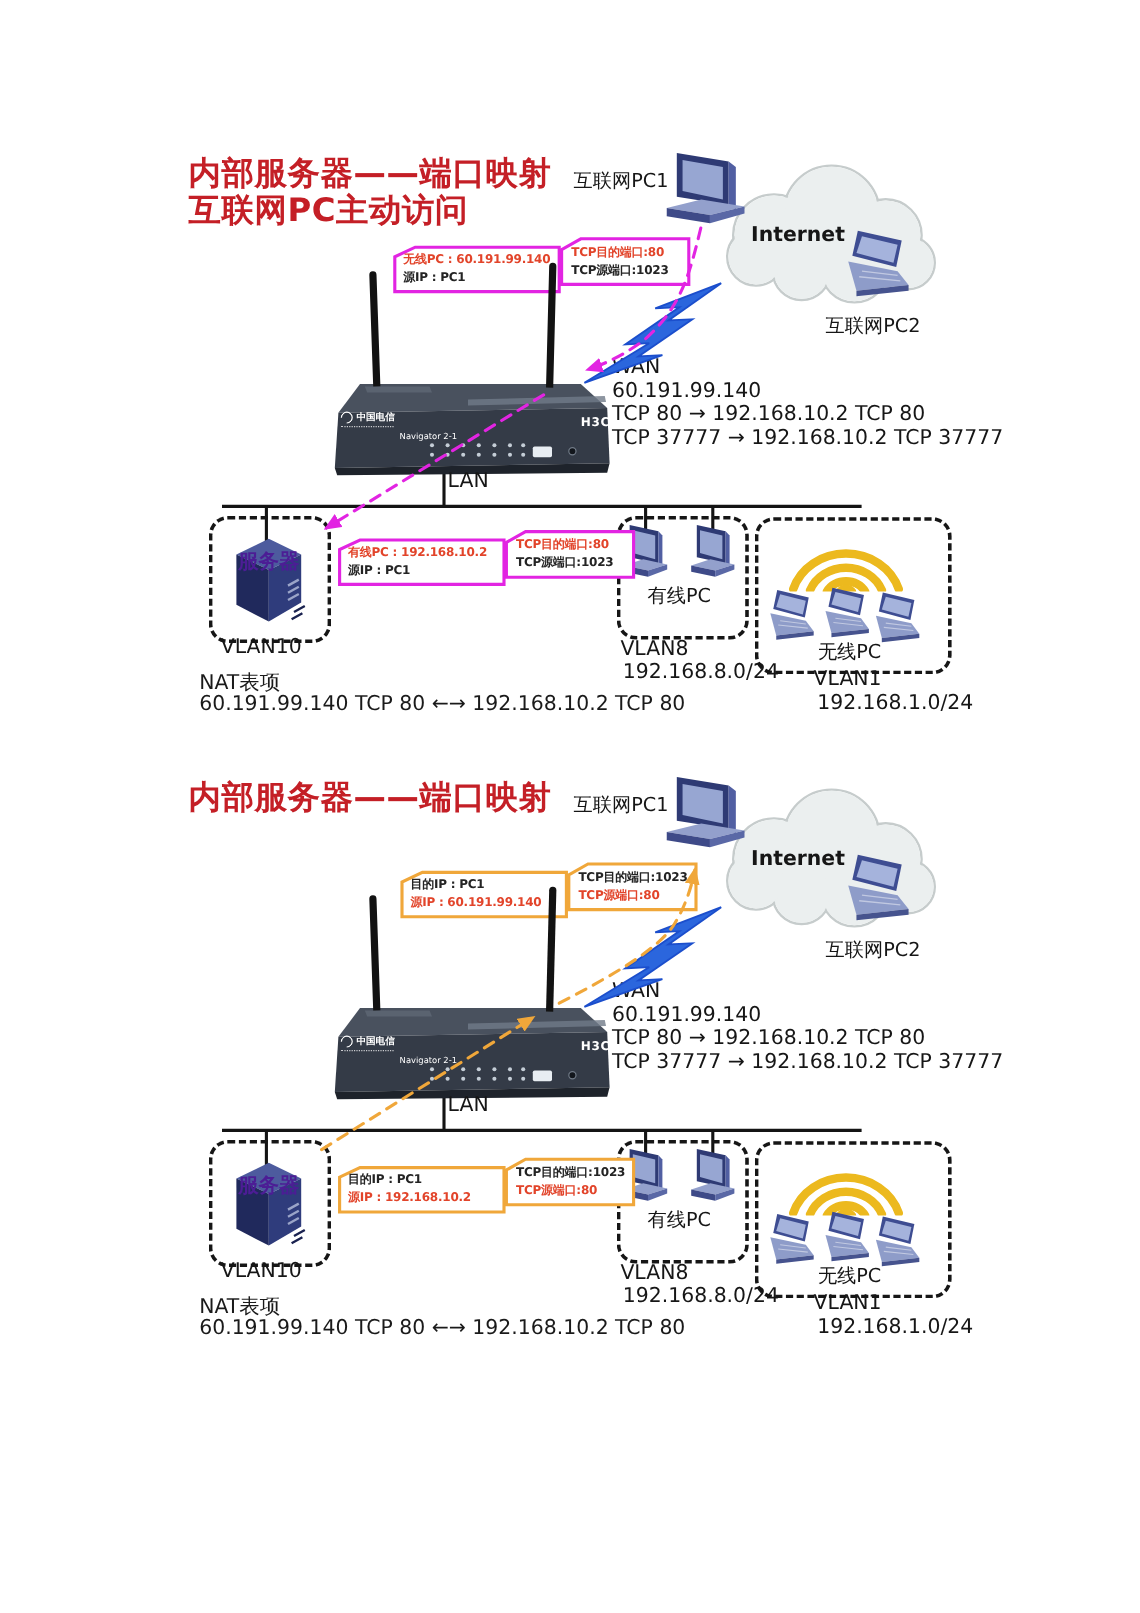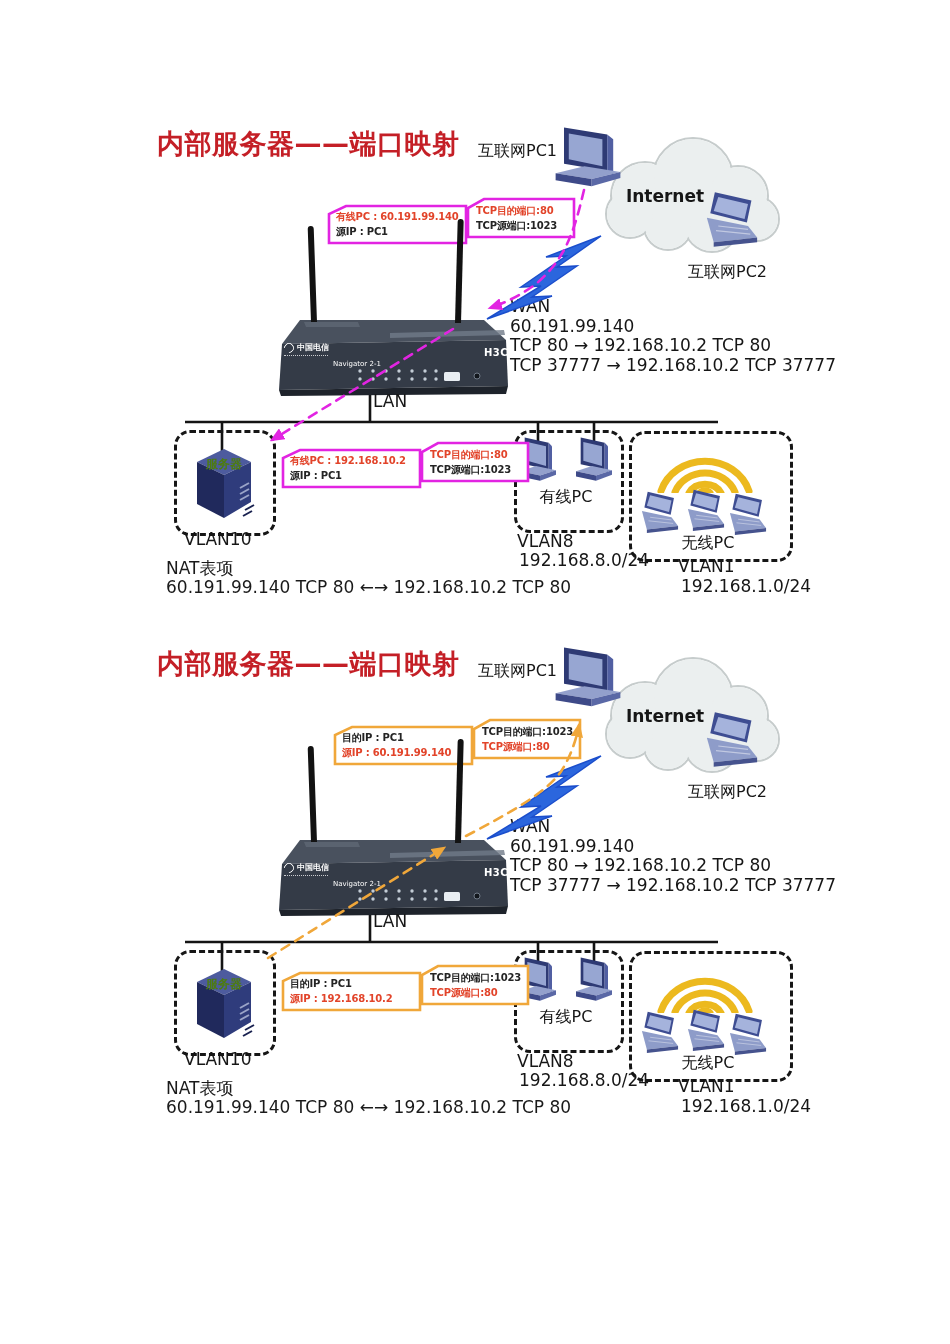--- a/index.html
+++ b/index.html
@@ -31,21 +31,21 @@
   .t-red{color:var(--c-packet_red);} .t-dk{color:#242424;}
   .router{position:absolute;left:274px;top:314px;width:240px;height:84px;z-index:2;}
   .router .ov{position:absolute;color:#fff;white-space:nowrap;z-index:2;}
   .r-brand{left:10px;top:28px;font-size:8px;font-weight:700;display:flex;gap:3px;align-items:center;}
   .r-dial{display:inline-block;width:8px;height:8px;border:1.5px solid #fff;
           border-radius:50%;border-bottom-color:transparent;transform:rotate(45deg);}
   .r-dots{left:10px;top:41px;width:44px;border-top:1px dotted rgba(255,255,255,.75);}
   .r-model{left:59px;top:46px;font-size:7px;color:#b8c0ca;}
   .r-logo{left:210px;top:33px;font-size:10px;font-weight:700;color:#e4e9ee;letter-spacing:.5px;}
   .ant{position:absolute;width:6px;background:#121212;border-radius:3px 3px 0 0;z-index:5;}
-  .srv-lbl{position:absolute;color:#4d7c0f;font-size:12px;font-weight:700;z-index:3;}
+  .srv-lbl{position:absolute;color:#4c1d95;font-size:17px;font-weight:700;z-index:3;}
   .nat-t{position:absolute;font-size:17px;z-index:3;white-space:nowrap;}
 </style>
 </head>
 <body>
 
 <svg width="0" height="0" style="position:absolute">
   <defs>
     <symbol id="sym-desktop" viewBox="0 0 60 58">
       <polygon points="10,3 46,9 46,40 10,34" fill="#2e3a74"></polygon>
       <polygon points="14,8 42,13 42,36 14,30" fill="#97a6d2"></polygon>
@@ -129,38 +129,39 @@
     <g stroke="var(--c-line_black)" stroke-width="2.6">
       <path d="M370,392 V422"></path>
         <path d="M185,422 H718"></path>
       <path d="M222,422 V452"></path>
         <path d="M538,422 V446"></path>
         <path d="M594,422 V446"></path>
     </g>
   </svg>
 
   <div class="title" style="left:157px;top:126px">内部服务器——端口映射</div>
+  <div class="title" style="left:157px;top:157px">互联网PC主动访问</div>
 
   <div class="lbl" style="left:478px;top:141px">互联网PC1</div>
   <svg class="ic" style="left:552px;top:124px" width="72" height="68" viewBox="0 0 60 58" preserveAspectRatio="none">
       <use href="#sym-desktop"></use>
     </svg>
   <div class="lbl big bold ctr" style="left:610px;top:186px;width:110px">Internet</div>
   <svg class="ic" style="left:700px;top:190px" width="64" height="58" viewBox="0 0 56 50" preserveAspectRatio="none">
       <use href="#sym-laptop"></use>
     </svg>
   <div class="lbl" style="left:688px;top:262px">互联网PC2</div>
 
   <div class="callout m" style="left:326px;top:197px">
     <svg viewBox="0 0 250 48">
       <polygon points="20,9 140,9 140,46 3,46 3,17"></polygon>
       <polygon points="158,2 248,2 248,40 142,40 142,11"></polygon>
     </svg>
     <div class="cl">
-        <div class="t-red">有线PC : 60.191.99.140</div>
+        <div class="t-red">无线PC : 60.191.99.140</div>
         <div class="t-dk">源IP : PC1</div>
       </div>
     <div class="cr">
         <div class="t-red">TCP目的端口:80</div>
         <div class="t-dk">TCP源端口:1023</div>
       </div>
   </div>
 
   <div class="router">
     <svg width="240" height="84" viewBox="0 0 240 84">

